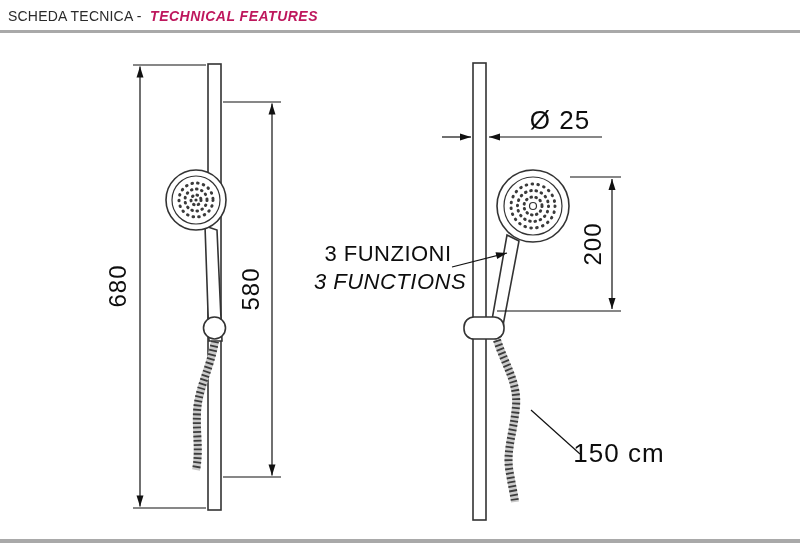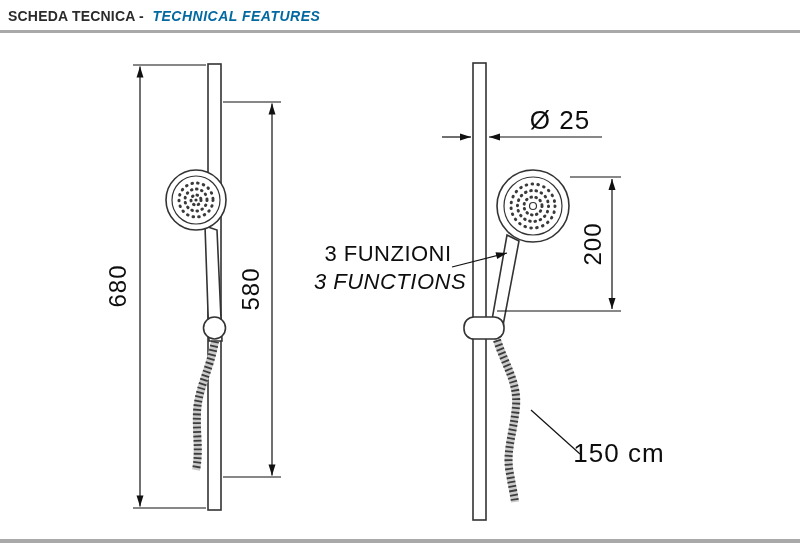--- a/index.html
+++ b/index.html
@@ -1,22 +1,22 @@
 <!DOCTYPE html>
 <html><head>
 <meta charset="utf-8">
 <style>
   html,body{margin:0;padding:0;}
   body{
     width:800px;height:557px;position:relative;background:#ffffff;overflow:hidden;
     font-family:"Liberation Sans",sans-serif;
   }
   .header{position:absolute;left:8px;top:7px;white-space:nowrap;}
-  .header .t1{font-size:14px;font-weight:bold;color:#2b2b2b;letter-spacing:.2px;}
-  .header .t2{font-size:14px;font-weight:bold;font-style:italic;color:#0369a1;letter-spacing:.5px;margin-left:4px;margin-top:19px;}
+  .header .t1{font-size:14px;font-weight:normal;color:#2b2b2b;letter-spacing:.2px;}
+  .header .t2{font-size:14px;font-weight:bold;font-style:italic;color:#be185d;letter-spacing:.5px;margin-left:4px;margin-top:19px;}
   .header-rule{position:absolute;left:0;top:30px;width:800px;height:3px;background:#a9a9a9;}
   .footer-rule{position:absolute;left:0;top:539px;width:800px;height:4px;background:#a9a9a9;}
   svg{position:absolute;left:0;top:0;}
   .outline{fill:#ffffff;stroke:#333333;stroke-width:1.6;}
   .thin{stroke:#333333;stroke-width:1.2;fill:none;}
   .dimline{stroke:#111111;stroke-width:1.2;fill:none;}
   .dots{fill:none;stroke:#3a3a3a;stroke-width:3;stroke-linecap:round;}
   .hose-base{fill:none;stroke:#c9c9c9;stroke-width:8;}
   .hose-ribs{fill:none;stroke:#3c3c3c;stroke-width:8;stroke-dasharray:1.8 2.6;}
   .dim-text{font-family:"Liberation Sans",sans-serif;font-size:24px;fill:#0d0d0d;letter-spacing:1px;}

